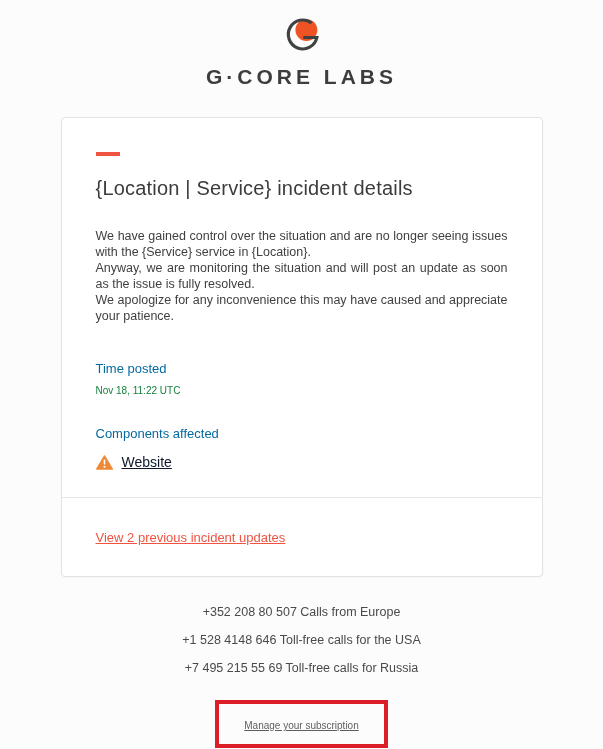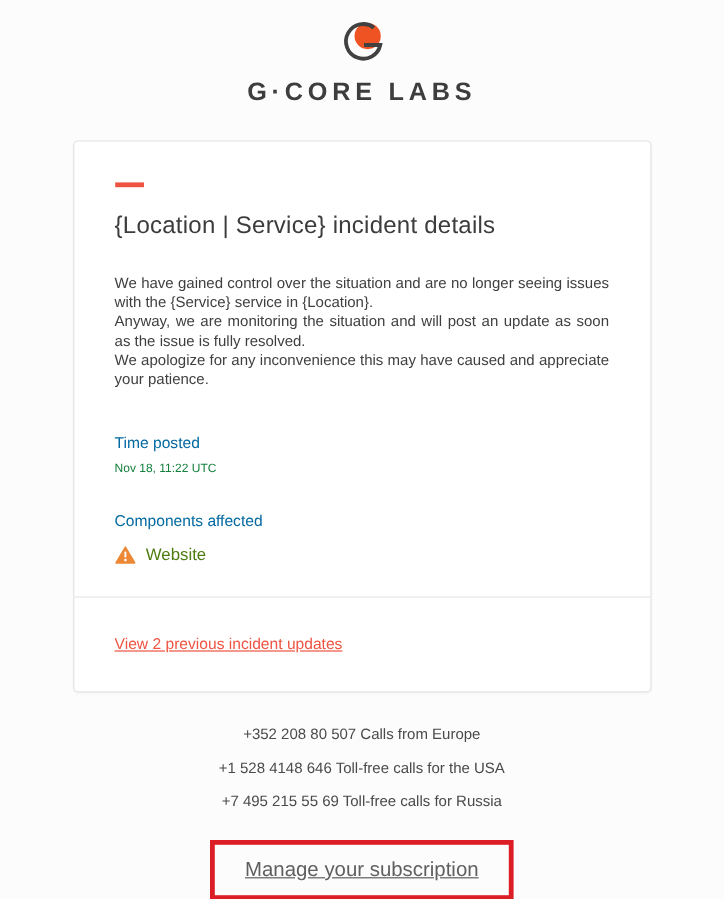--- a/index.html
+++ b/index.html
@@ -64,22 +64,23 @@
     margin-top: 9px;
   }
   .gap-block { margin-top: 30px; }
   .component-row {
     display: flex;
     align-items: center;
     margin-top: 13px;
   }
   .component-row .comp-name {
     font-size: 14px;
-    color: #4d7c0f;
+    color: #0f172a;
     margin-left: 9px;
+    text-decoration: underline;
   }
 
   .card-link-row {
     border-top: 1px solid #e6e6e6;
     padding: 30px 34px;
   }
   a.accent-link {
     color: var(--accent, #ef5442);
     font-size: 13px;
     text-decoration: underline;
@@ -94,21 +95,21 @@
     margin-bottom: 14px;
   }
   .support-row { margin-top: 16px; }
   .annotation-box {
     display: inline-block;
     border: 4px solid var(--annotation_red, #dc1f26);
     padding: 11px 25px;
     margin-top: 11px;
   }
   a.manage-link {
-    font-size: 17px;
+    font-size: 10px;
     color: #5f5f5f;
     text-decoration: underline;
     cursor: pointer;
   }
 </style>
 </head>
 <body>
 
 <div class="header">
   <div class="logo">

